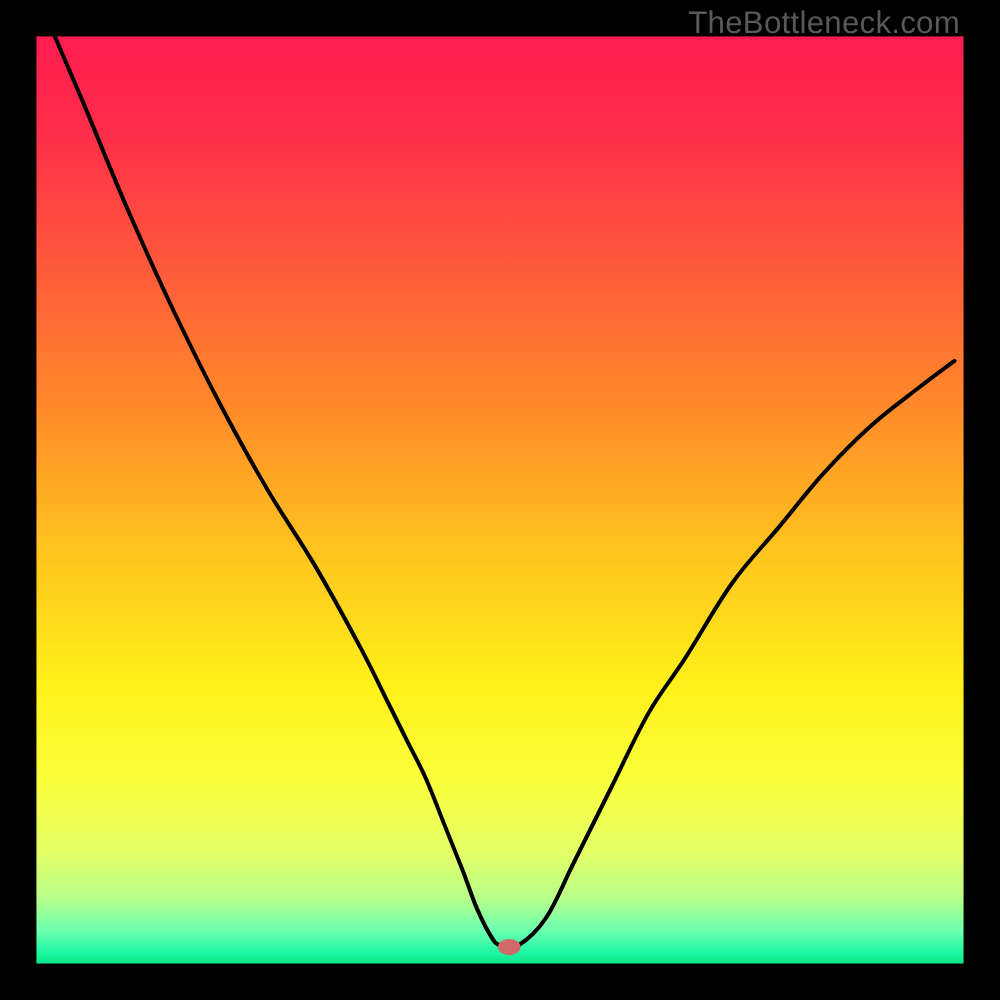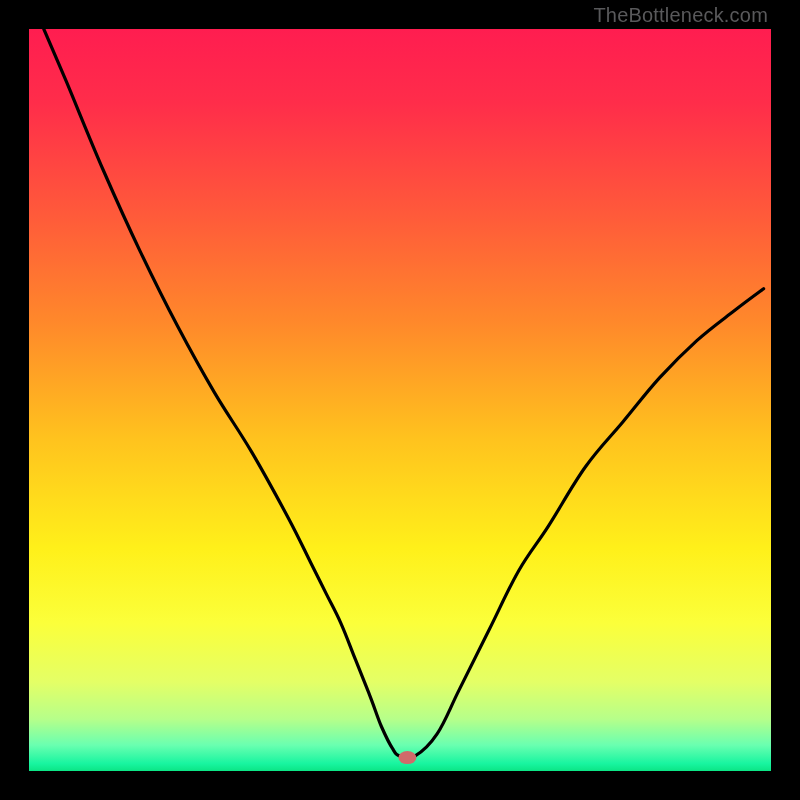--- a/index.html
+++ b/index.html
@@ -23,21 +23,21 @@
     left: 29px;
     top: 29px;
     width: 742px;
     height: 742px;
   }
   .watermark {
     position: absolute;
     top: 4px;
     right: 32px;
     font-family: Arial, Helvetica, sans-serif;
-    font-size: 20px;
+    font-size: 25px;
     font-weight: 500;
     color: #59595b;
     letter-spacing: 0.2px;
   }
 </style>
 </head>
 <body>
 
 <div class="frame">
   <div class="watermark">TheBottleneck.com</div>

